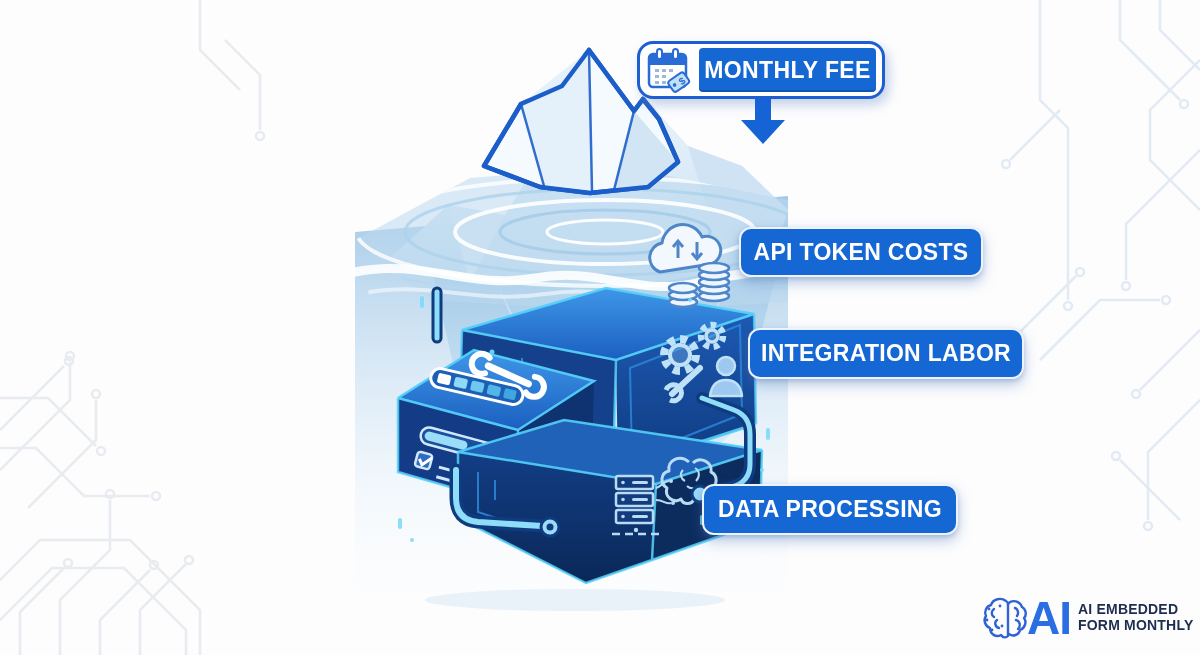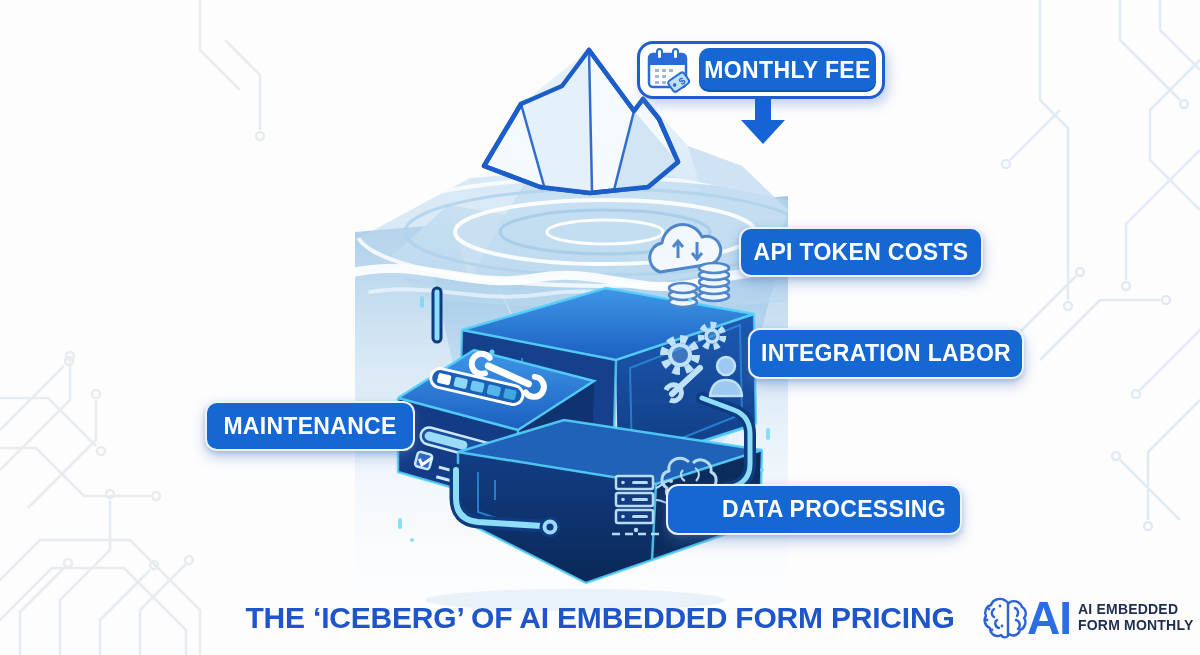--- a/index.html
+++ b/index.html
@@ -13,30 +13,30 @@
     position:absolute;display:flex;align-items:center;justify-content:center;
     background:var(--label-blue,#1567d3);color:#fff;font-weight:bold;
     font-size:23px;letter-spacing:.3px;border-radius:12px;
     border:2px solid rgba(255,255,255,.92);
     box-shadow:0 6px 14px rgba(80,120,185,.38), 0 2px 4px rgba(60,100,170,.25);
     white-space:nowrap;
   }
   .tag-api{left:739px;top:227px;width:240px;height:46px;}
   .tag-integration{left:748px;top:328px;width:272px;height:47px;}
   .tag-maintenance{left:205px;top:401px;width:206px;height:46px;}
-  .tag-data{left:666px;top:484px;width:252px;height:47px;padding-left:40px;}
+  .tag-data{left:702px;top:484px;width:252px;height:47px;}
   
   .monthly{
     position:absolute;left:637px;top:41px;width:248px;height:58px;
     background:#fff;border:3px solid #1e5ed0;border-radius:16px;
     box-shadow:4px 6px 12px rgba(110,145,200,.4);
     display:flex;align-items:center;gap:7px;padding:0 6px;box-sizing:border-box;
   }
   .monthly .chip{
-    flex:1;height:44px;background:var(--label-blue,#1567d3);border-radius:10px;
+    flex:1;height:44px;background:var(--label-blue,#1567d3);border-radius:4px;
     display:flex;align-items:center;justify-content:center;
     color:#fff;font-weight:bold;font-size:23px;letter-spacing:.4px;
     box-shadow:inset 0 -2px 0 rgba(0,30,90,.25);
   }
   .down-arrow{position:absolute;left:741px;top:99px;width:44px;height:45px;}
   
   .page-title{
     position:absolute;left:0;top:601px;width:1200px;text-align:center;
     color:var(--title-blue,#1e55ca);font-weight:bold;font-size:30px;
     letter-spacing:-.2px;
@@ -351,24 +351,22 @@
   </div>
 
   <div class="down-arrow">
     <svg width="44" height="45" viewBox="0 0 44 45">
       <path d="M14 0 H30 V21 H44 L22 45 L0 21 H14 Z" fill="#1563d4"></path>
     </svg>
   </div>
 
   <div class="tag tag-integration">INTEGRATION LABOR</div>
   <div class="tag tag-api">API TOKEN COSTS</div>
-  <div class="tag tag-maintenance">MAINTENANCE</div>
   <div class="tag tag-data">DATA PROCESSING</div>
 
-  <div class="page-title">THE ‘ICEBERG’ OF AI EMBEDDED FORM PRICING</div>
 
   <div class="logo">
     <span style="display:inline-flex;">
       <svg width="46" height="44" viewBox="0 0 46 44">
         <g stroke="#2f63d2" stroke-width="2.4" fill="none" stroke-linejoin="round" stroke-linecap="round">
           <path d="M24 5 C19 1 11 3 9 9 C4 10 2 16 4 20 C1 24 3 30 8 32 C8 38 14 42 19 39 C21 42 24 42 26 40 L26 8 C26 6 25 5.5 24 5 Z"></path>
           <path d="M26 8 C30 3 38 5 40 11 C44 13 45 19 42 22 C45 26 43 32 38 34 C37 39 31 41 27 38"></path>
           <path d="M12 13 c-3 2 -3 6 0 8 M15 24 c-3 2 -2 7 2 8 M33 12 c3 1 4 5 2 8 M34 24 c4 1 5 6 2 9"></path>
         </g>
         <g fill="#2f63d2">

